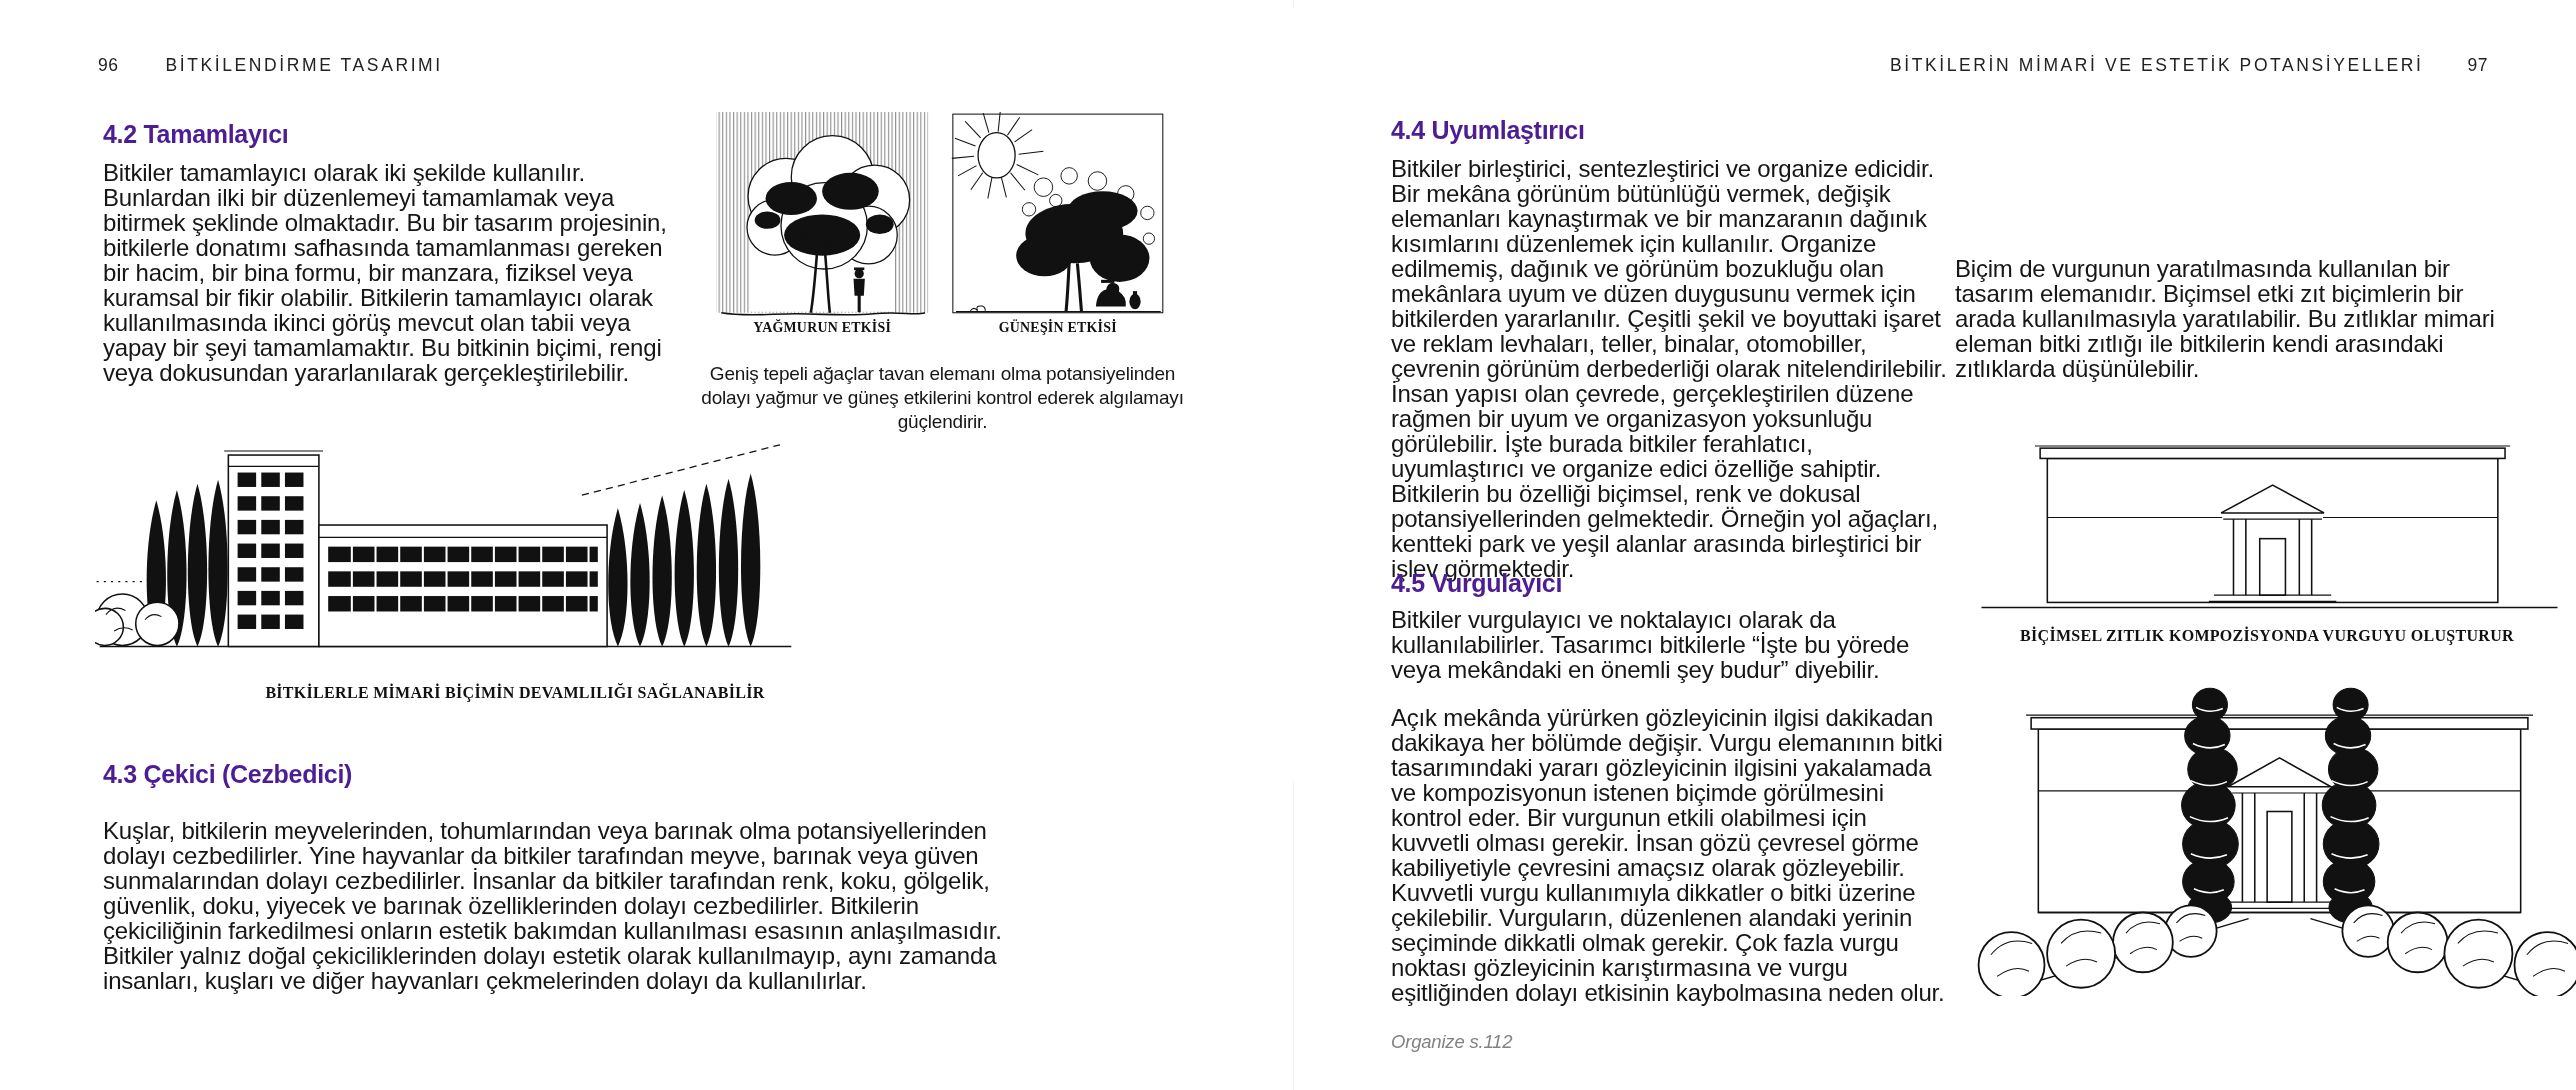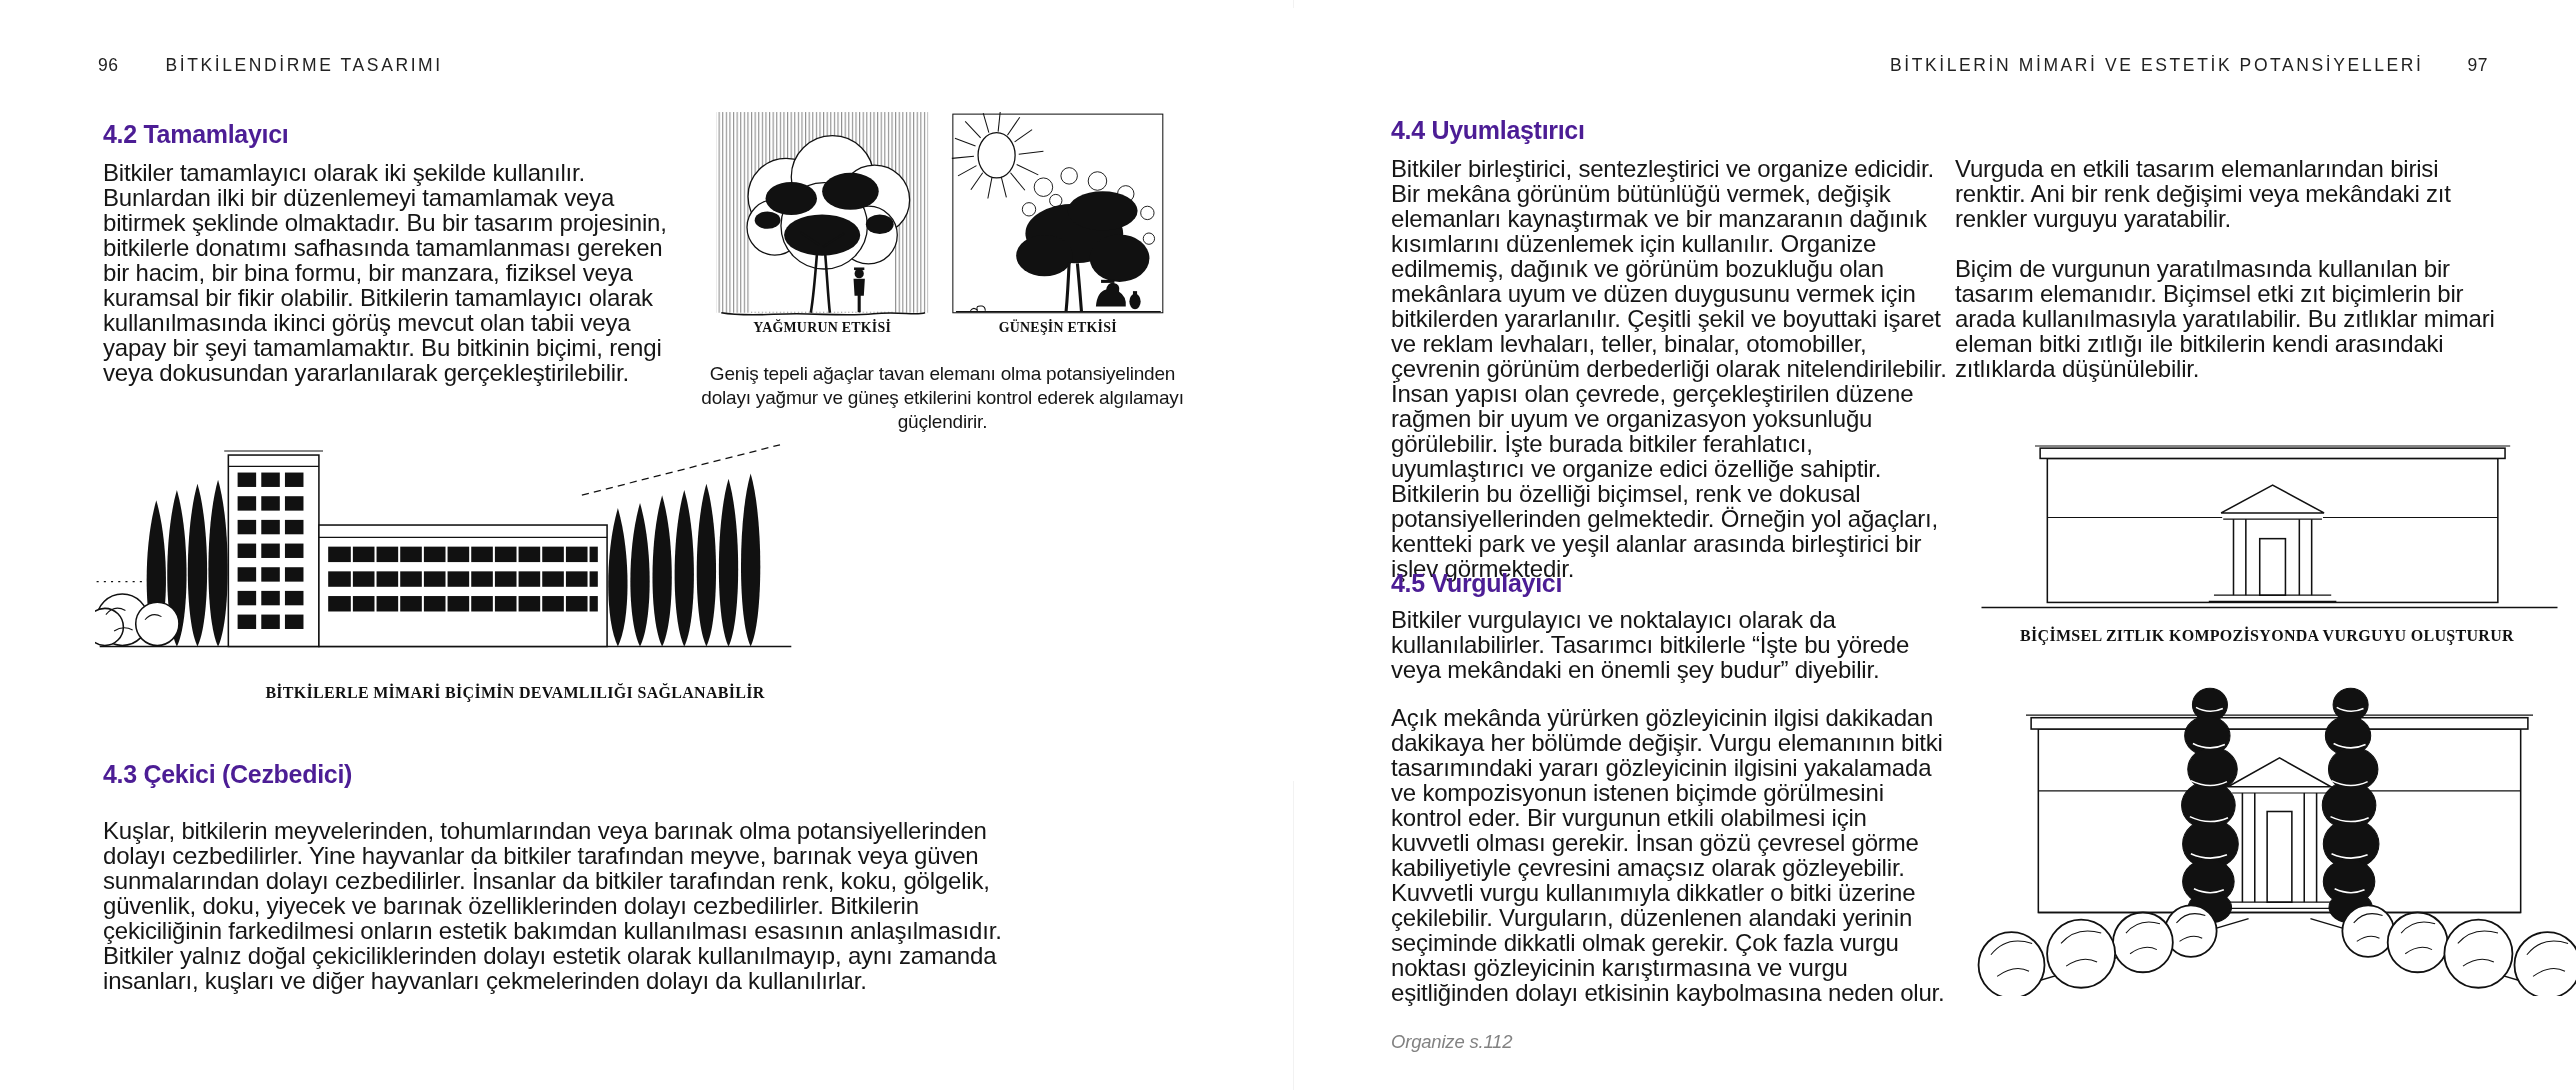--- a/index.html
+++ b/index.html
@@ -240,21 +240,20 @@
 <div class="page" id="page-right">
 
   <div class="running-head rh-right">
     <span>BİTKİLERİN MİMARİ VE ESTETİK POTANSİYELLERİ</span><span class="num">97</span>
   </div>
 
   <h2 class="section-title" style="left:98px;top:108px;">4.4 Uyumlaştırıcı</h2>
 
   <p class="body-text" style="left:98px;top:148px;width:559px;">Bitkiler birleştirici, sentezleştirici ve organize edicidir. Bir mekâna görünüm bütünlüğü vermek, değişik elemanları kaynaştırmak ve bir manzaranın dağınık kısımlarını düzenlemek için kullanılır. Organize edilmemiş, dağınık ve görünüm bozukluğu olan mekânlara uyum ve düzen duygusunu vermek için bitkilerden yararlanılır. Çeşitli şekil ve boyuttaki işaret ve reklam levhaları, teller, binalar, otomobiller, çevrenin görünüm derbederliği olarak nitelendirilebilir. İnsan yapısı olan çevrede, gerçekleştirilen düzene rağmen bir uyum ve organizasyon yoksunluğu görülebilir. İşte burada bitkiler ferahlatıcı, uyumlaştırıcı ve organize edici özelliğe sahiptir. Bitkilerin bu özelliği biçimsel, renk ve dokusal potansiyellerinden gelmektedir. Örneğin yol ağaçları, kentteki park ve yeşil alanlar arasında birleştirici bir işlev görmektedir.</p>
 
-  <p class="body-text" style="left:662px;top:148px;width:546px;">Vurguda en etkili tasarım elemanlarından birisi renktir. Ani bir renk değişimi veya mekândaki zıt renkler vurguyu yaratabilir.</p>
   <p class="body-text" style="left:662px;top:248px;width:546px;">Biçim de vurgunun yaratılmasında kullanılan bir tasarım elemanıdır. Biçimsel etki zıt biçimlerin bir arada kullanılmasıyla yaratılabilir. Bu zıtlıklar mimari eleman bitki zıtlığı ile bitkilerin kendi arasındaki zıtlıklarda düşünülebilir.</p>
 
   <h2 class="section-title" style="left:98px;top:561px;text-align:right;">4.5 Vurgulayıcı</h2>
 
   <p class="body-text" style="left:98px;top:599px;width:559px;">Bitkiler vurgulayıcı ve noktalayıcı olarak da kullanılabilirler. Tasarımcı bitkilerle “İşte bu yörede veya mekândaki en önemli şey budur” diyebilir.</p>
   <p class="body-text" style="left:98px;top:697px;width:559px;">Açık mekânda yürürken gözleyicinin ilgisi dakikadan dakikaya her bölümde değişir. Vurgu elemanının bitki tasarımındaki yararı gözleyicinin ilgisini yakalamada ve kompozisyonun istenen biçimde görülmesini kontrol eder. Bir vurgunun etkili olabilmesi için kuvvetli olması gerekir. İnsan gözü çevresel görme kabiliyetiyle çevresini amaçsız olarak gözleyebilir. Kuvvetli vurgu kullanımıyla dikkatler o bitki üzerine çekilebilir. Vurguların, düzenlenen alandaki yerinin seçiminde dikkatli olmak gerekir. Çok fazla vurgu noktası gözleyicinin karıştırmasına ve vurgu eşitliğinden dolayı etkisinin kaybolmasına neden olur.</p>
 
   <p class="footnote" style="left:98px;top:1023px;">Organize s.112</p>
 
   <div style="position:absolute;left:688px;top:399px;width:577px;">

